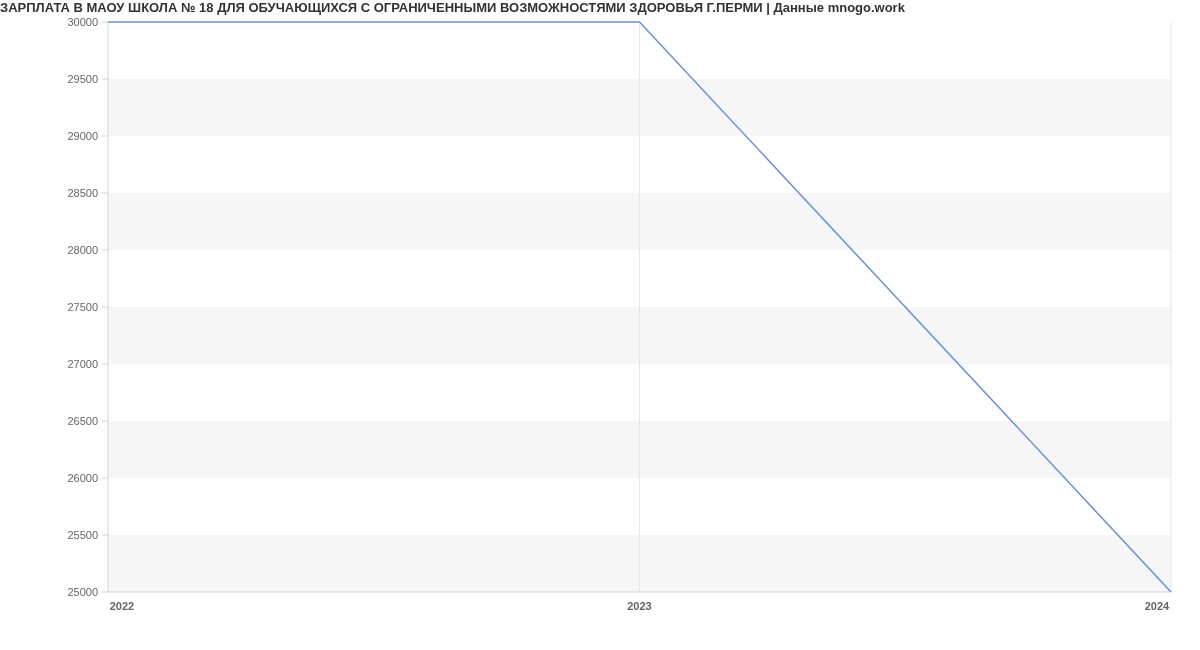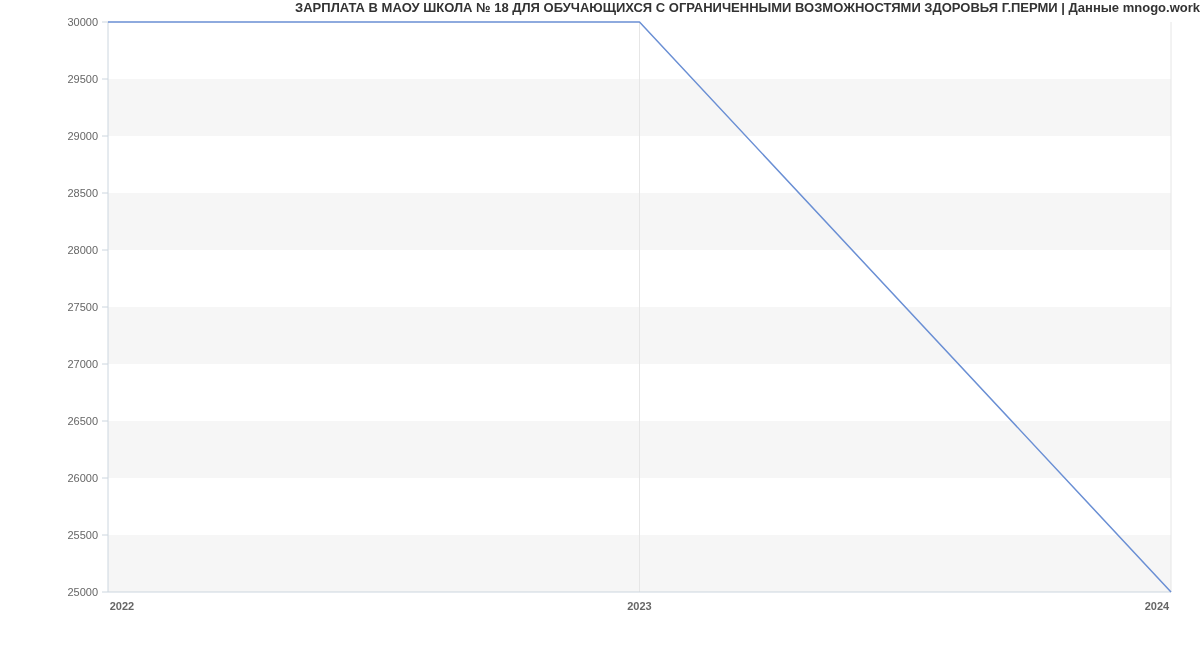--- a/index.html
+++ b/index.html
@@ -11,21 +11,21 @@
   .chart-wrap {
     position: relative;
     width: 1200px;
     height: 650px;
   }
   .chart-title {
     position: absolute;
     top: 0;
     left: 0;
     right: 0;
-    text-align: right;
+    text-align: left;
     font-size: 13px;
     font-weight: 600;
     color: #333;
   }
   svg {
     position: absolute;
     top: 0;
     left: 0;
   }
   .band-even { fill: #f6f6f6; }

